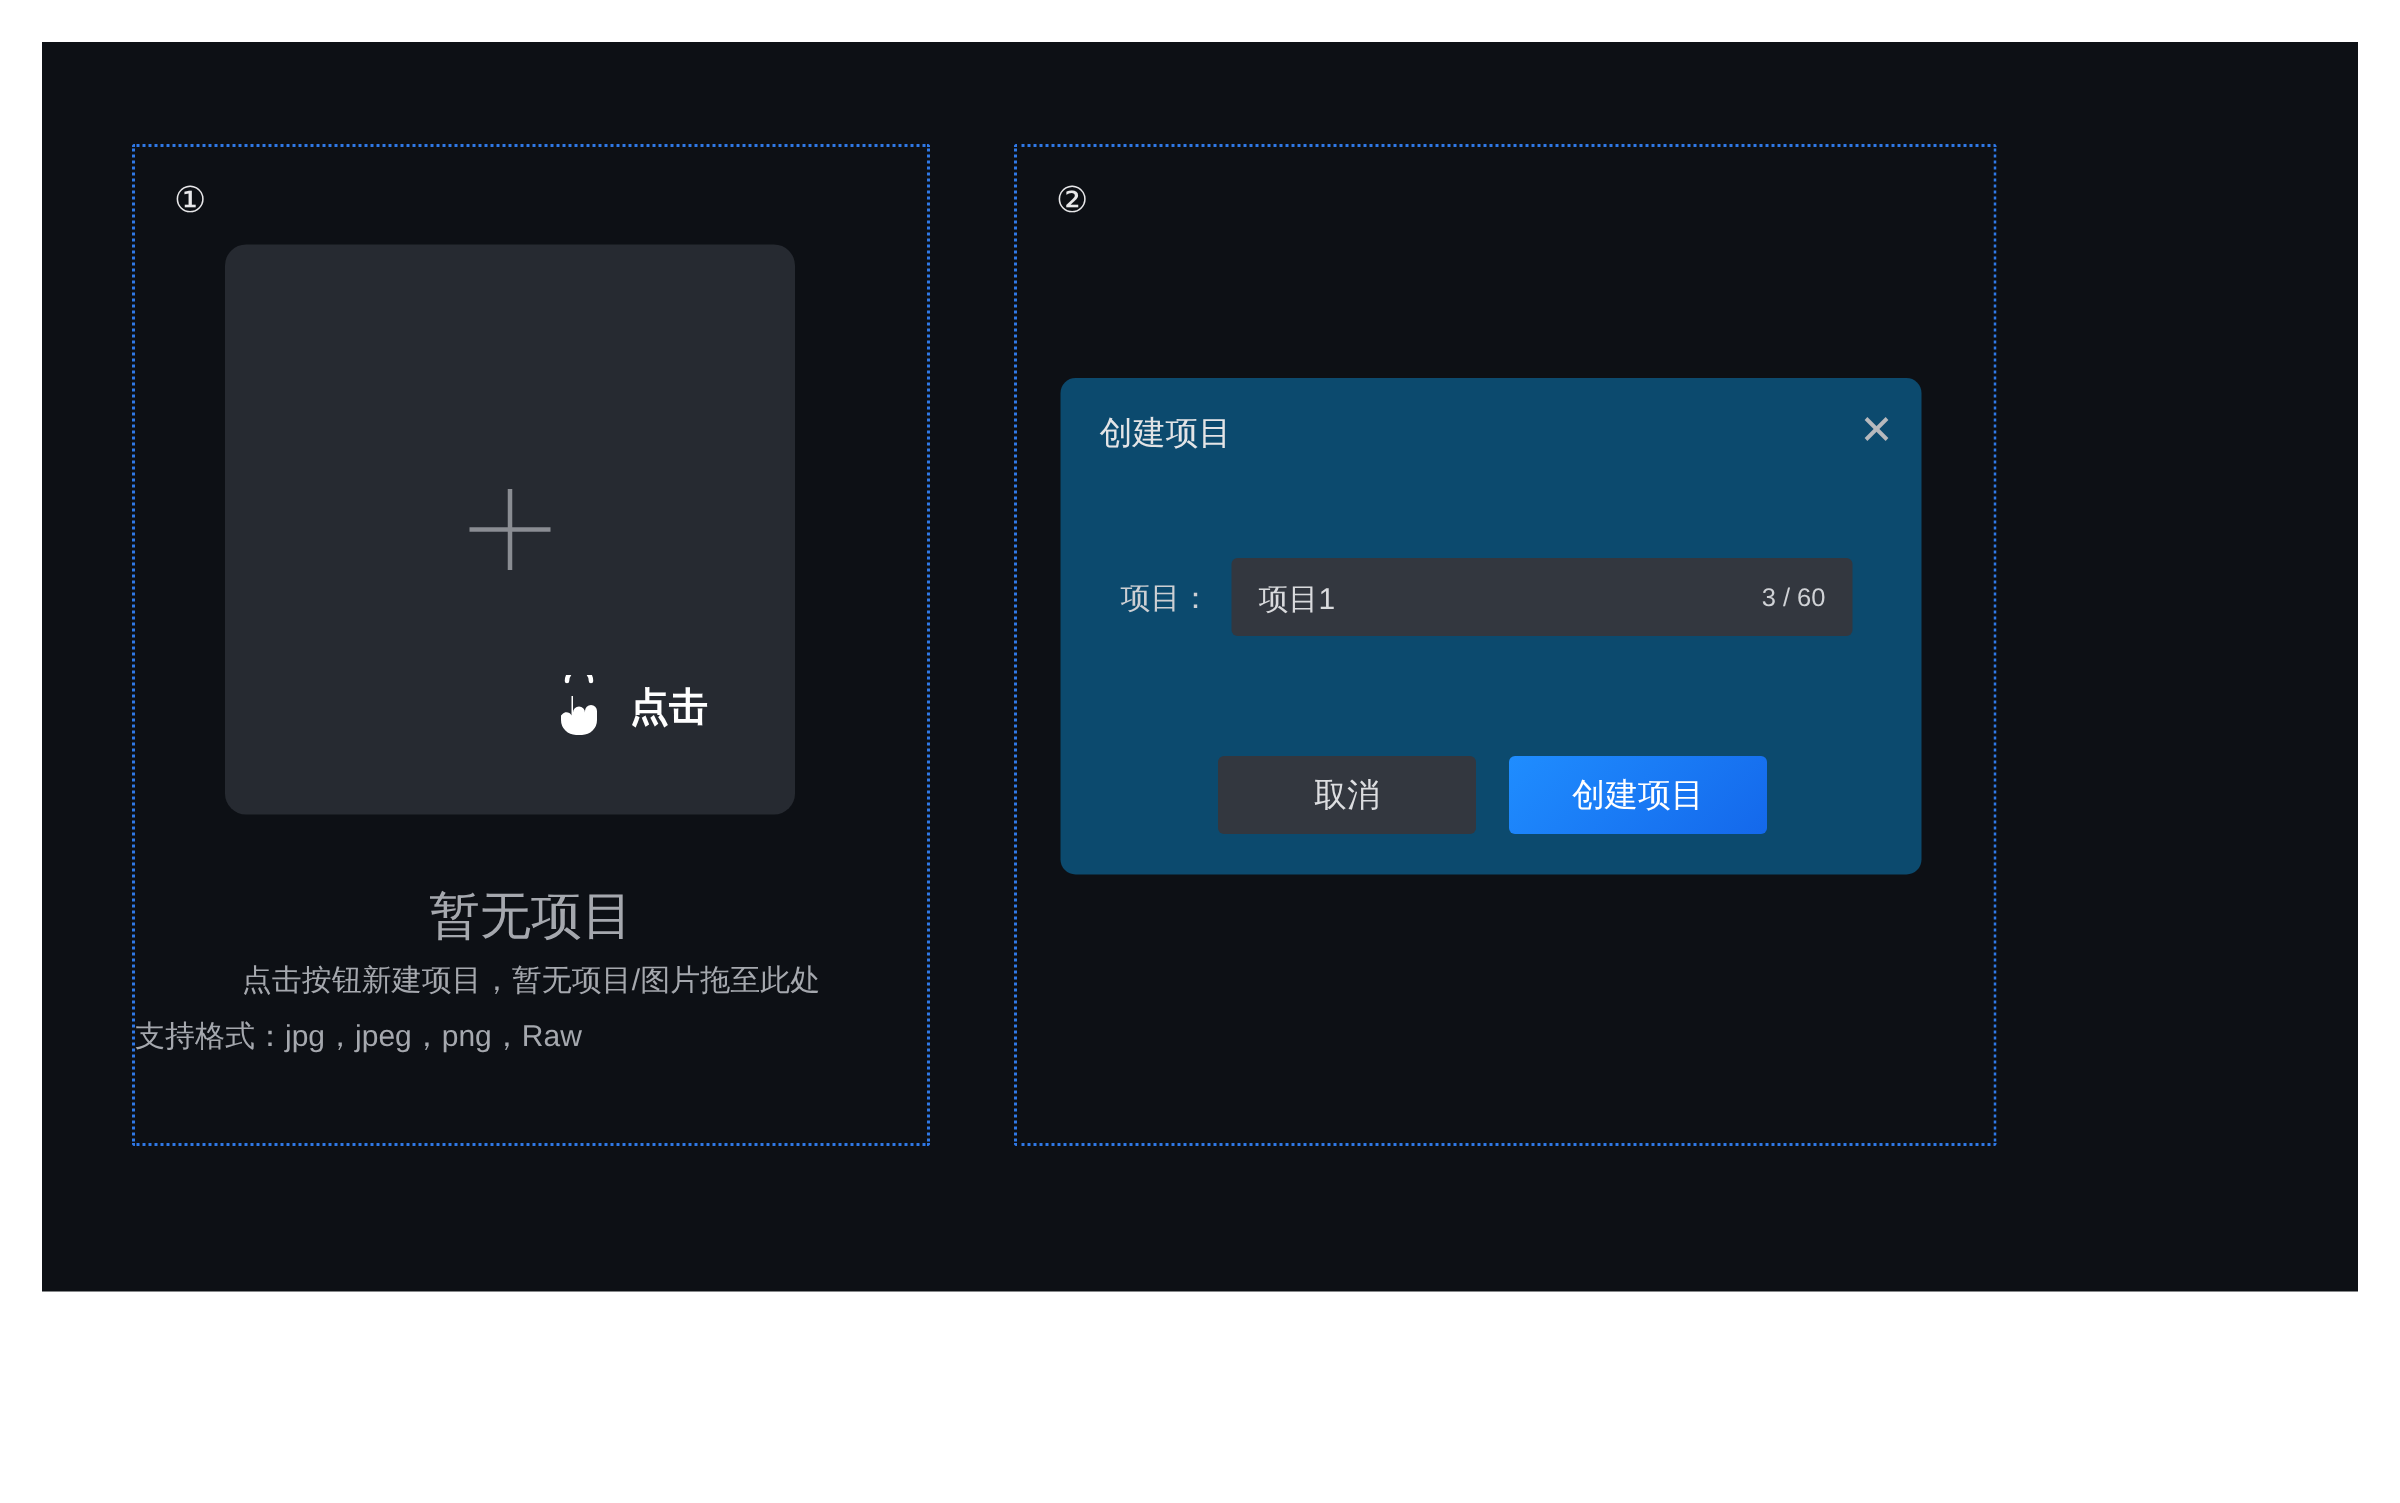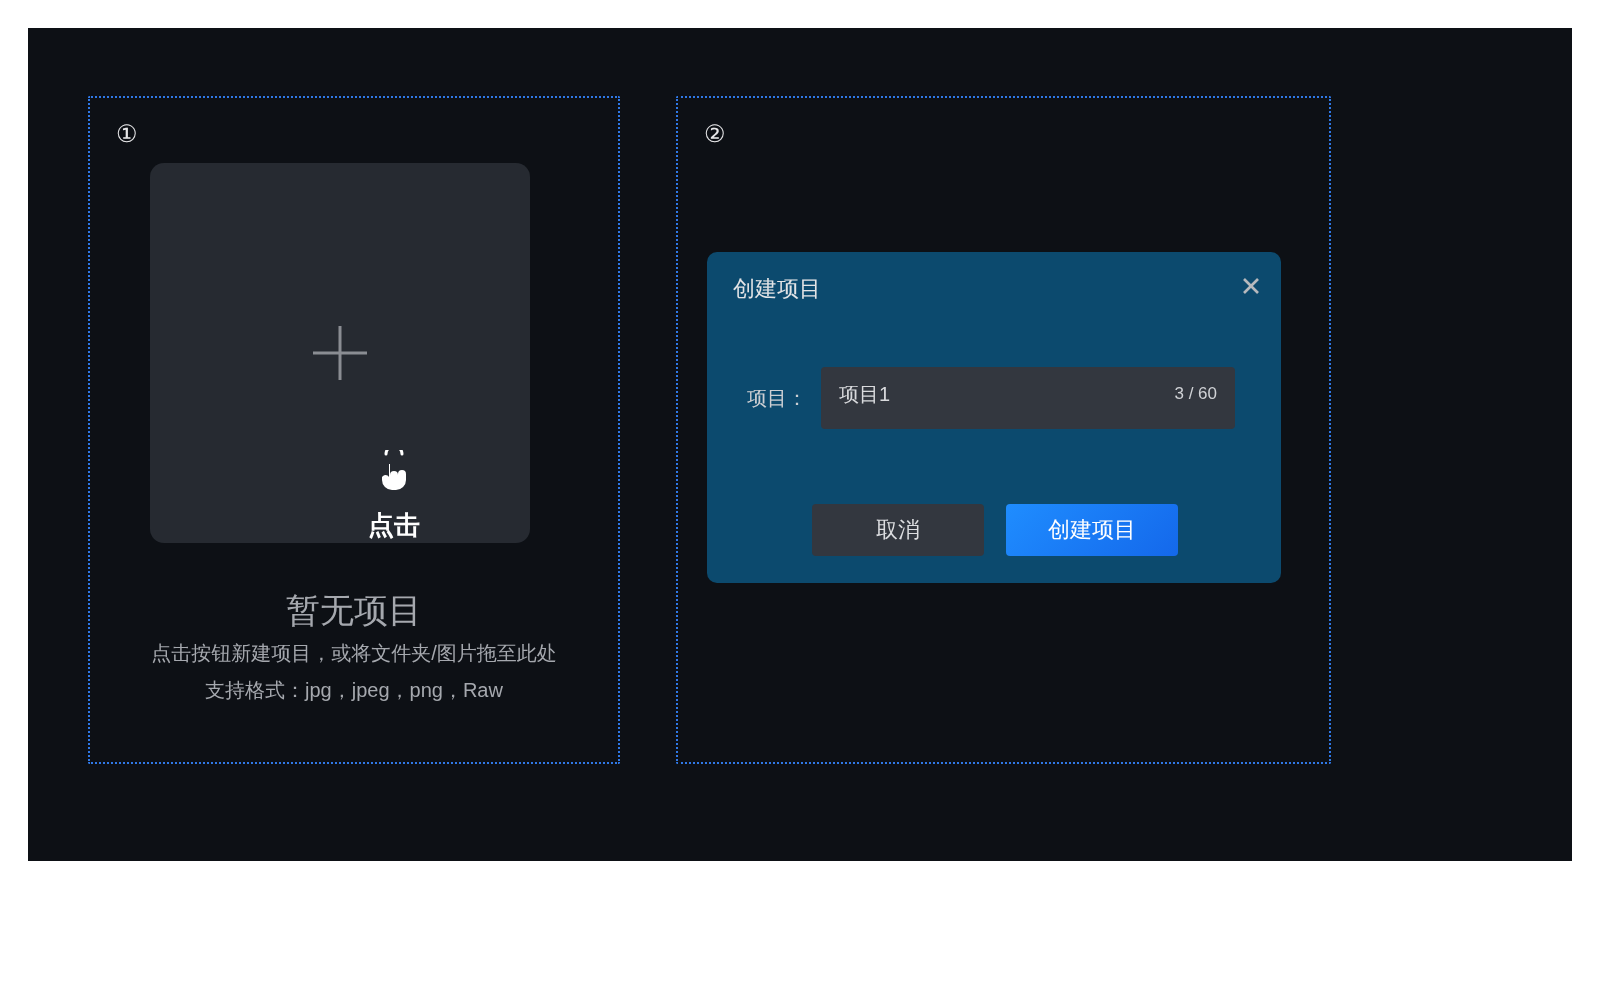--- a/index.html
+++ b/index.html
@@ -61,21 +61,20 @@
     .click-hint {
       position: absolute;
       left: 218px;
       top: 287px;
       display: flex;
       align-items: center;
       gap: 16px;
       color: #ffffff;
       font-size: 26px;
       font-weight: 600;
-      flex-direction: column;
     }
     .click-hint-icon { width: 36px; height: 42px; }
     .empty-title {
       position: absolute;
       left: 0;
       right: 0;
       top: 490px;
       text-align: center;
       color: #a5a8ae;
       font-size: 34px;
@@ -88,21 +87,21 @@
       top: 542px;
       text-align: center;
       color: #a5a8ae;
       font-size: 20px;
     }
     .empty-sub-2 {
       position: absolute;
       left: 0;
       right: 0;
       top: 579px;
-      text-align: center;
+      text-align: left;
       color: #a5a8ae;
       font-size: 20px;
     }
 
     
     .dialog {
       position: absolute;
       left: 29px;
       top: 154px;
       width: 574px;
@@ -142,21 +141,21 @@
       gap: 14px;
     }
     .field-label {
       color: #cdcfd3;
       font-size: 20px;
       white-space: nowrap;
     }
     .field-input-wrap {
       position: relative;
       flex: 1;
-      height: 62px;
+      height: 52px;
       background: #33373f;
       border-radius: 4px;
     }
     .field-input {
       position: absolute;
       left: 18px;
       top: 0;
       height: 54px;
       width: 250px;
       background: transparent;
@@ -221,21 +220,21 @@
           <svg width="36" height="42" viewBox="0 0 36 42" fill="none">
             <path d="M10 4 A8 8 0 0 1 26 4" stroke="#ffffff" stroke-width="3" fill="none" stroke-linecap="round"></path>
             <path d="M14 14 v11 a4 4 0 0 1 8 0 v-1 a4 4 0 0 1 8 0 v6 a10 10 0 0 1 -10 10 h-4 a10 10 0 0 1 -10 -10 v-3 l1 -1 c2 -2 5 -1 6 1 v-13 a4 4 0 0 1 1 0 z" fill="#ffffff"></path>
           </svg>
         </span>
         <span>点击</span>
       </div>
     </div>
 
     <div class="empty-title">暂无项目</div>
-    <div class="empty-sub-1">点击按钮新建项目，或将文件夹/图片拖至此处</div>
+    <div class="empty-sub-1">点击按钮新建项目，暂无项目/图片拖至此处</div>
     <div class="empty-sub-2">支持格式：jpg，jpeg，png，Raw</div>
   </div>
 
   <div class="panel panel-2">
     <div class="step-number">②</div>
 
     <div class="dialog">
       <div class="dialog-title">创建项目</div>
       <div class="dialog-close">
         <svg width="20" height="20" viewBox="0 0 20 20" fill="none">

